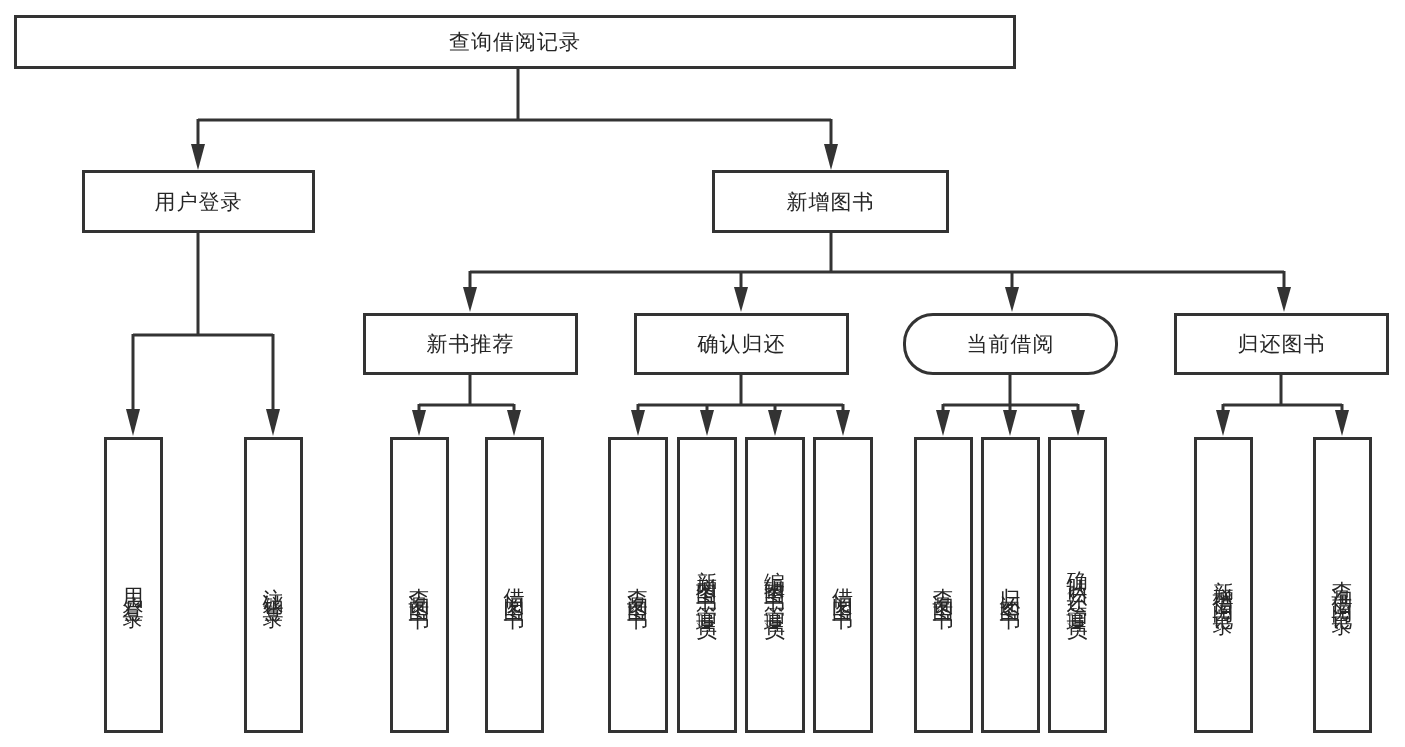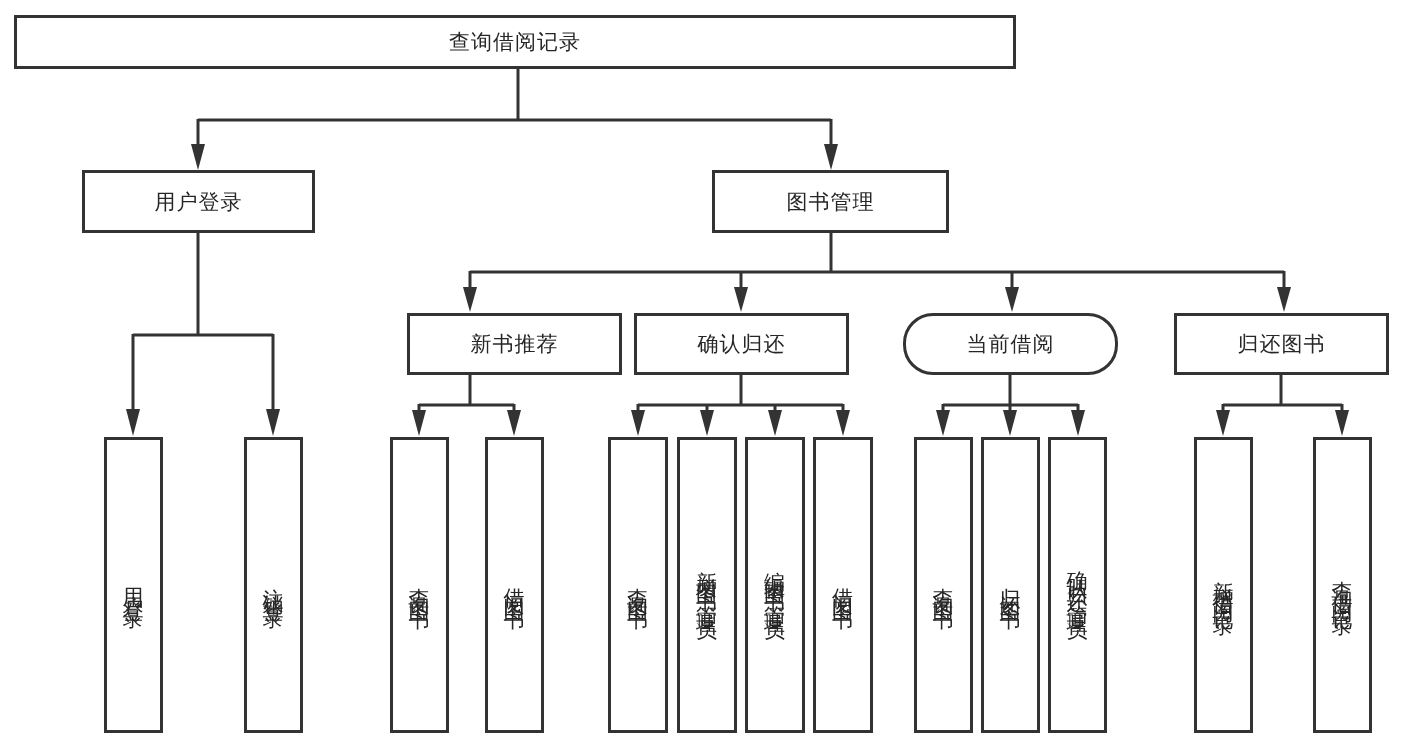--- a/index.html
+++ b/index.html
@@ -107,24 +107,24 @@
   </svg>
 
   <div class="node" style="left:14px; top:15px; width:1002px; height:54px;">
     <span>查询借阅记录</span>
   </div>
 
   <div class="node lvl2" style="left:82px; width:233px;">
     <span>用户登录</span>
   </div>
   <div class="node lvl2" style="left:712px; width:237px;">
-    <span>图书管理</span>
+    <span>新增图书</span>
   </div>
 
-  <div class="node lvl3" style="left:363px;margin-left:44px;">
+  <div class="node lvl3" style="left:363px;">
     <span>新书推荐</span>
   </div>
   <div class="node lvl3" style="left:634px;">
     <span>确认归还</span>
   </div>
   <div class="node lvl3" style="left:903px;border-radius:30px;">
     <span>当前借阅</span>
   </div>
   <div class="node lvl3" style="left:1174px;">
     <span>归还图书</span>

